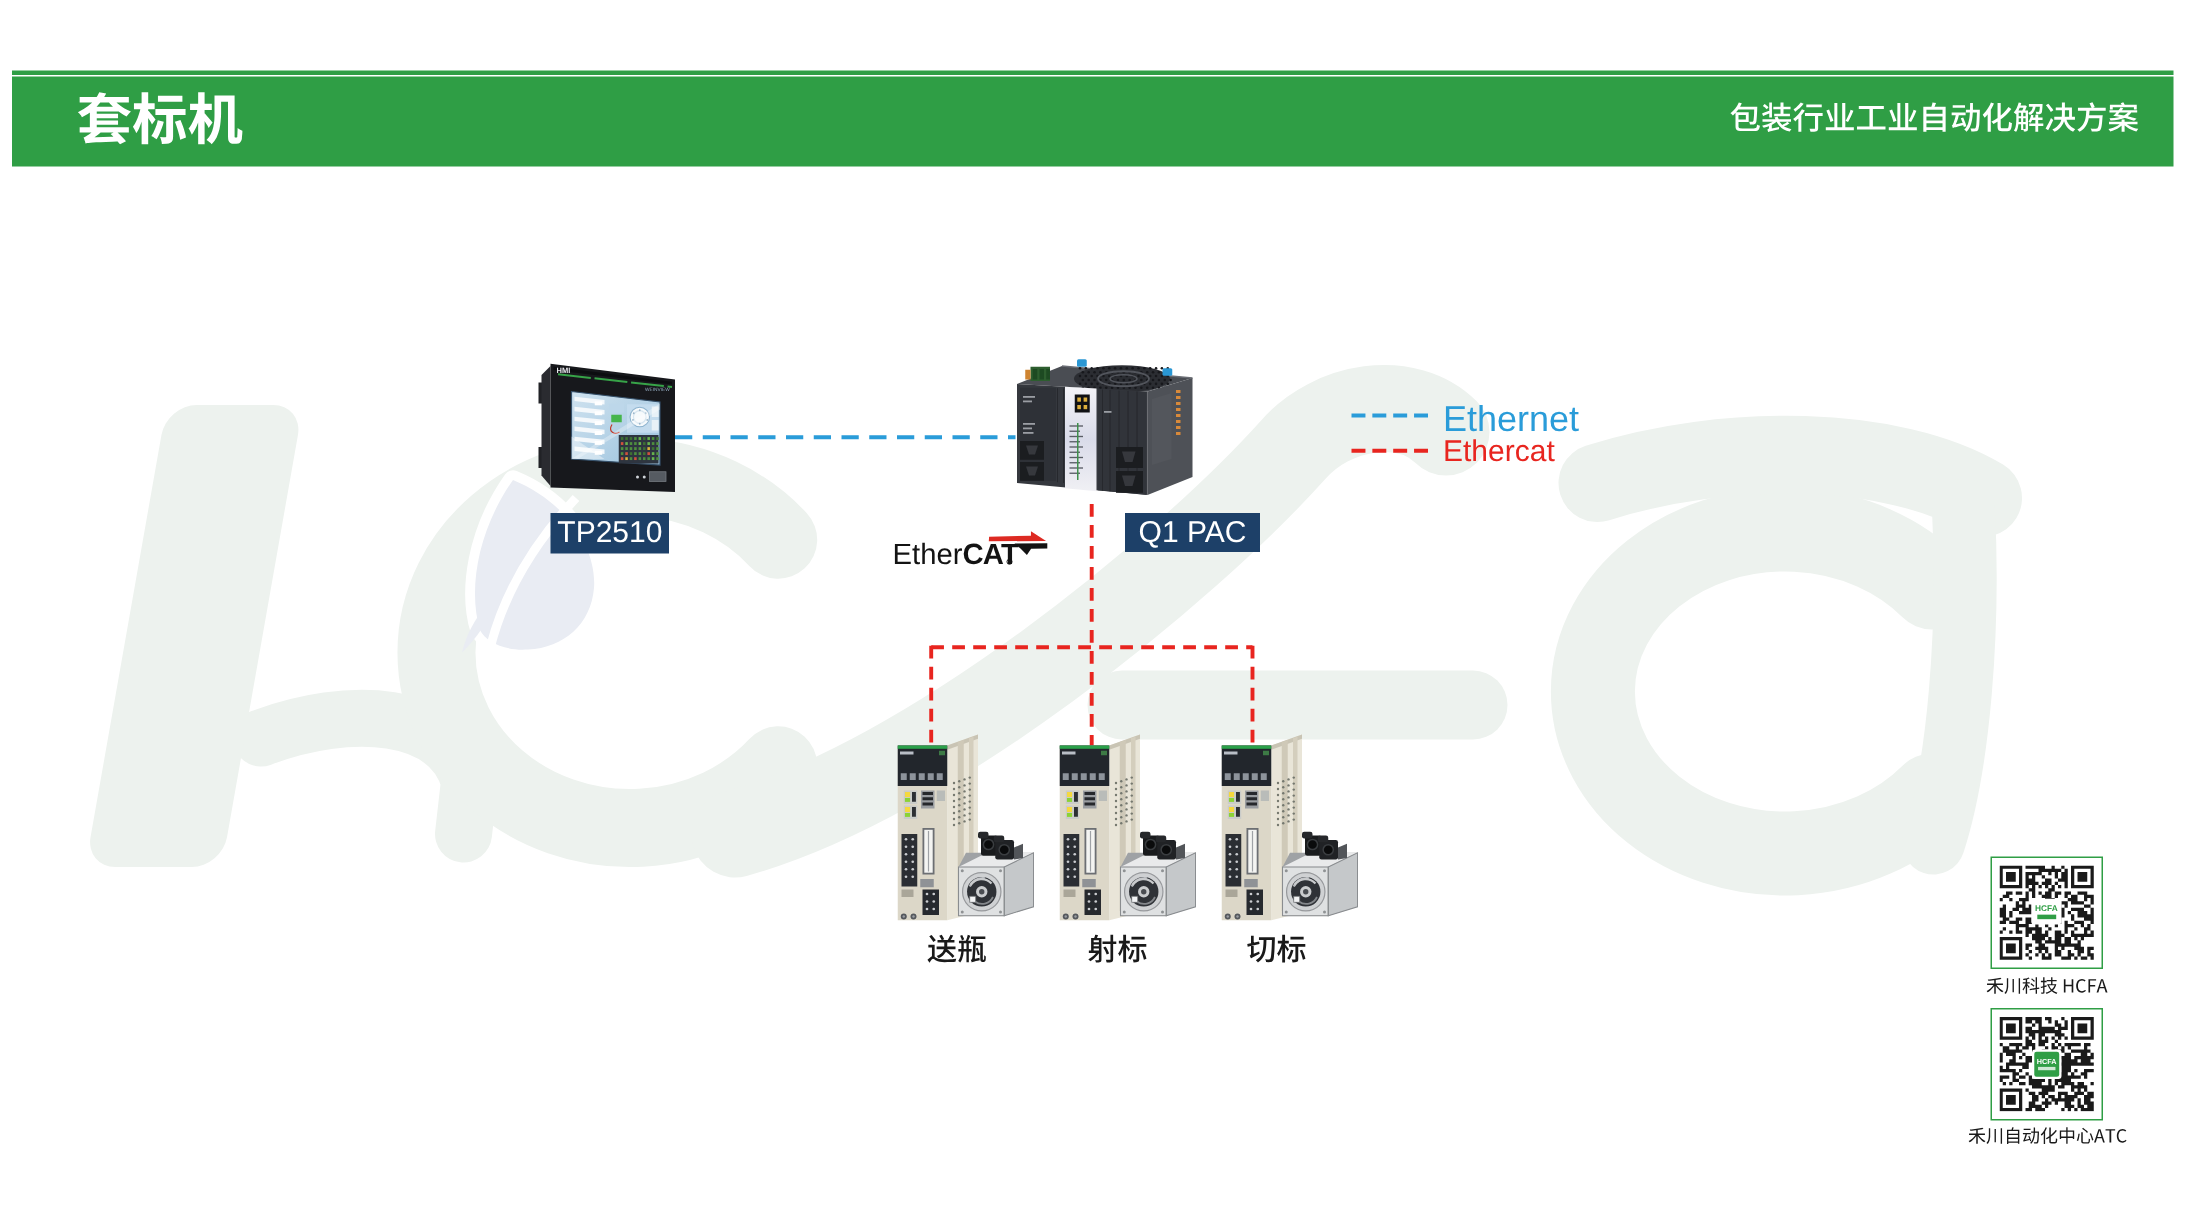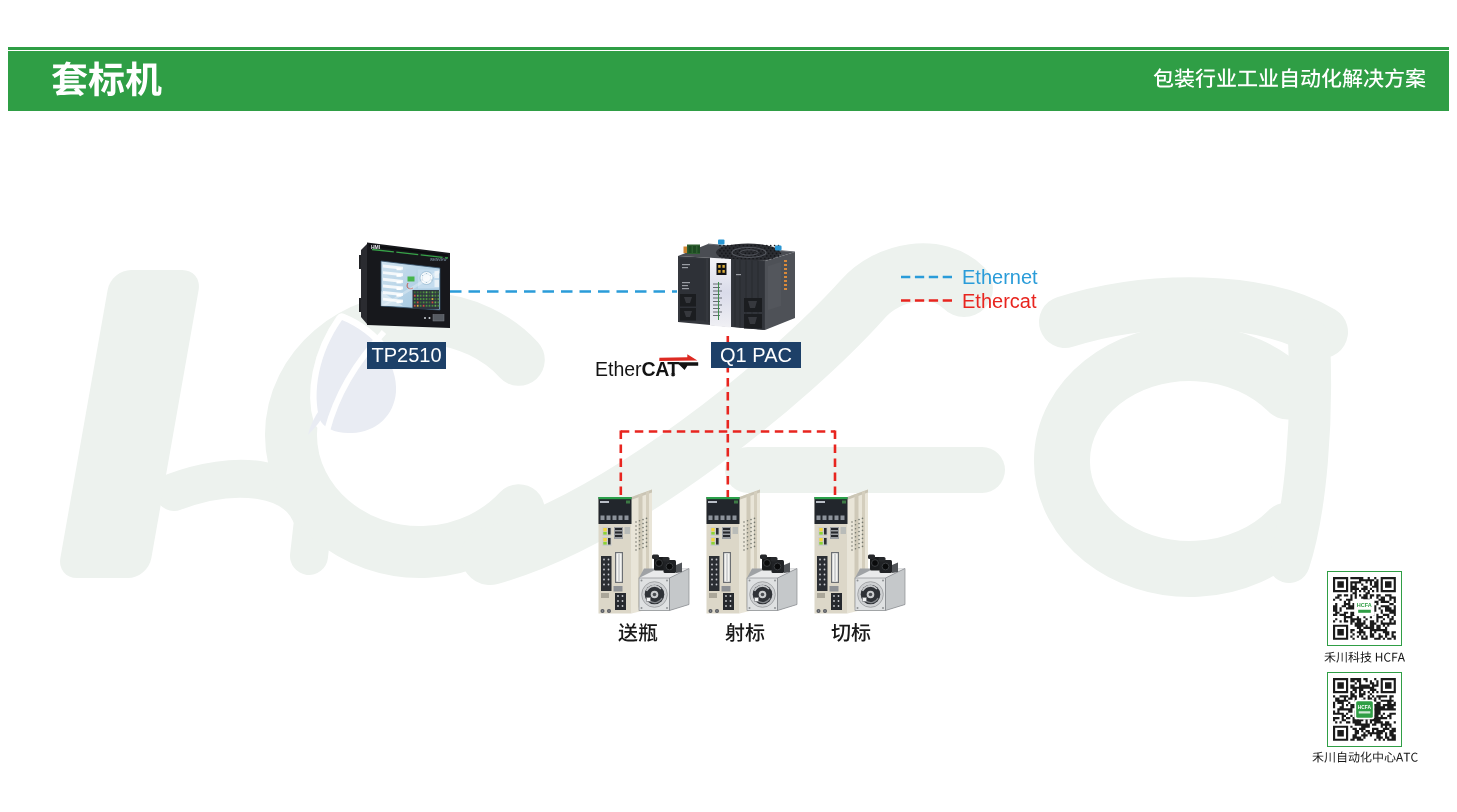--- a/index.html
+++ b/index.html
@@ -36,21 +36,21 @@
 <svg class="abs" style="left:0;top:0" width="1457" height="812" viewBox="0 0 1457 812" fill="none">
  <line x1="450" y1="291.5" x2="677" y2="291.5" stroke="#2a9cd9" stroke-width="2.6" stroke-dasharray="11.5 7"></line>
  <line x1="727.8" y1="336" x2="727.8" y2="497" stroke="#e8251f" stroke-width="2.6" stroke-dasharray="8.5 5.5"></line>
  <line x1="620.8" y1="431.5" x2="835" y2="431.5" stroke="#e8251f" stroke-width="2.6" stroke-dasharray="8.5 5.5"></line>
  <line x1="620.8" y1="430.5" x2="620.8" y2="497" stroke="#e8251f" stroke-width="2.6" stroke-dasharray="8.5 5.5"></line>
  <line x1="835" y1="430.5" x2="835" y2="497" stroke="#e8251f" stroke-width="2.6" stroke-dasharray="8.5 5.5"></line>
  <line x1="901" y1="277" x2="952" y2="277" stroke="#2a9cd9" stroke-width="2.7" stroke-dasharray="9.3 4.6"></line>
  <line x1="901" y1="300.5" x2="952" y2="300.5" stroke="#e8251f" stroke-width="2.7" stroke-dasharray="9.3 4.6"></line>
 </svg>
 
-<div class="abs" style="left:962px;top:266px;font-size:20px;color:#2a9cd9">Ethernet</div>
+<div class="abs" style="left:962px;top:266px;font-size:24px;color:#2a9cd9">Ethernet</div>
 <div class="abs" style="left:962px;top:290px;font-size:20px;color:#e8251f">Ethercat</div>
 
 <svg width="0" height="0" style="position:absolute">
  <defs>
   <g id="driveunit">
    <polygon points="36.5,11 57,3.6 57,122.5 36.5,127.5" fill="#e9e5d8"></polygon>
    <polygon points="36.5,11 57,3.6 57,6.5 36.5,13.8" fill="#c9c4b4"></polygon>
    <polygon points="43.5,8.8 47.5,7.4 47.5,120 43.5,121.4" fill="#cfc9b8"></polygon>
    <polygon points="51,6.2 54,5.1 54,118 51,119.1" fill="#d4cebd"></polygon>
    <g fill="#75786f">
@@ -481,21 +481,21 @@
       <rect x="10" y="33" width="6" height="1.2"></rect>
   <rect x="10" y="48" width="8" height="1.2"></rect>
       <rect x="10" y="51" width="6" height="1.2"></rect>
       <rect x="10" y="54" width="7" height="1.2"></rect>
   <rect x="64" y="40" width="5" height="1.2"></rect>
  </g>
 </svg>
 
 <div class="abs" style="left:366.8px;top:342px;width:79.6px;height:27px;background:#1d4068;
  color:#fff;font-size:20px;text-align:center;line-height:27px">TP2510</div>
-<div class="abs" style="left:711px;top:342px;width:90px;height:26px;background:#1d4068;
+<div class="abs" style="left:750px;top:342px;width:90px;height:26px;background:#1d4068;
  color:#fff;font-size:20px;text-align:center;line-height:26px">Q1&nbsp;PAC</div>
 <svg style="position:absolute;left:617.5px;top:618.5px;overflow:visible" width="44" height="32" viewBox="0 0 44 32">
     <path transform="translate(0,21.0)" d="M6.4 -9.0H19.0V-7.2H6.4ZM7.0 -13.3H18.3V-11.6H7.0ZM11.5 -12.4H13.5V-9.3Q13.5 -8.3 13.3 -7.2Q13.1 -6.2 12.4 -5.1Q11.8 -4.0 10.7 -3.0Q9.6 -2.0 7.7 -1.2Q7.6 -1.4 7.4 -1.7Q7.1 -1.9 6.9 -2.2Q6.6 -2.5 6.4 -2.6Q8.2 -3.3 9.2 -4.2Q10.3 -5.0 10.7 -5.9Q11.2 -6.8 11.4 -7.7Q11.5 -8.5 11.5 -9.3ZM15.6 -16.9 17.5 -16.3Q17.1 -15.6 16.7 -14.9Q16.3 -14.1 15.8 -13.5Q15.4 -12.8 15.0 -12.3L13.5 -12.8Q13.9 -13.4 14.3 -14.1Q14.7 -14.8 15.0 -15.5Q15.4 -16.3 15.6 -16.9ZM8.2 -16.2 9.8 -16.8Q10.2 -16.1 10.7 -15.3Q11.2 -14.4 11.5 -13.9L9.8 -13.1Q9.6 -13.7 9.1 -14.6Q8.6 -15.5 8.2 -16.2ZM5.1 -10.2V-1.3H3.3V-8.4H0.9V-10.2ZM1.5 -15.8 3.0 -16.7Q3.5 -16.2 4.0 -15.5Q4.6 -14.8 5.1 -14.2Q5.6 -13.6 5.9 -13.1L4.2 -12.0Q4.0 -12.5 3.5 -13.2Q3.0 -13.9 2.5 -14.5Q2.0 -15.2 1.5 -15.8ZM4.1 -2.7Q4.6 -2.7 5.0 -2.3Q5.5 -1.9 6.4 -1.4Q7.4 -0.7 8.8 -0.6Q10.2 -0.4 11.9 -0.4Q12.8 -0.4 13.8 -0.4Q14.8 -0.5 15.8 -0.5Q16.9 -0.6 17.8 -0.7Q18.8 -0.8 19.5 -0.8Q19.4 -0.6 19.3 -0.2Q19.2 0.2 19.1 0.6Q19.0 1.0 18.9 1.2Q18.4 1.3 17.5 1.3Q16.6 1.4 15.6 1.4Q14.6 1.4 13.6 1.4Q12.6 1.5 11.8 1.5Q9.9 1.5 8.5 1.2Q7.1 1.0 6.0 0.4Q5.4 -0.0 4.9 -0.5Q4.3 -0.9 4.0 -0.9Q3.7 -0.9 3.3 -0.5Q2.9 -0.1 2.5 0.5Q2.1 1.1 1.7 1.8L0.3 -0.1Q1.3 -1.2 2.3 -1.9Q3.3 -2.7 4.1 -2.7ZM11.5 -6.8 12.7 -7.9Q13.4 -7.3 14.2 -6.6Q14.9 -5.9 15.7 -5.2Q16.5 -4.5 17.2 -3.9Q17.8 -3.2 18.3 -2.7L17.0 -1.4Q16.5 -1.9 15.9 -2.6Q15.2 -3.3 14.5 -4.0Q13.7 -4.7 12.9 -5.4Q12.2 -6.2 11.5 -6.8Z M21.3 -12.8H29.4V-11.1H21.3ZM20.9 -7.4H29.8V-5.7H20.9ZM22.1 -16.1 23.5 -16.7Q23.9 -16.0 24.2 -15.1Q24.6 -14.3 24.8 -13.8L23.3 -13.0Q23.1 -13.6 22.8 -14.5Q22.4 -15.3 22.1 -16.1ZM27.2 -16.8 28.9 -16.1Q28.4 -15.0 27.9 -13.9Q27.4 -12.8 27.0 -12.0L25.7 -12.6Q26.0 -13.2 26.3 -13.9Q26.5 -14.6 26.8 -15.4Q27.0 -16.2 27.2 -16.8ZM29.3 -15.7H38.9V-14.0H29.3ZM32.5 -7.7 33.8 -8.1Q34.1 -7.4 34.3 -6.5Q34.6 -5.7 34.8 -4.9Q35.1 -4.1 35.2 -3.5L33.9 -3.1Q33.8 -3.8 33.5 -4.5Q33.3 -5.3 33.1 -6.2Q32.8 -7.0 32.5 -7.7ZM32.0 -11.5H36.6V-9.8H31.9ZM35.5 -11.5H37.2V-1.2Q37.2 -0.8 37.2 -0.6Q37.2 -0.4 37.2 -0.3Q37.3 -0.2 37.4 -0.2Q37.5 -0.2 37.6 -0.2Q37.6 -0.2 37.7 -0.2Q37.8 -0.2 37.9 -0.2Q37.9 -0.3 38.0 -0.3Q38.0 -0.4 38.0 -0.5Q38.1 -0.7 38.1 -0.9Q38.1 -1.2 38.1 -1.8Q38.1 -2.3 38.1 -3.1Q38.4 -2.9 38.7 -2.7Q39.0 -2.6 39.2 -2.5Q39.2 -1.8 39.2 -1.0Q39.1 -0.3 39.1 0.1Q38.9 0.7 38.6 1.0Q38.4 1.1 38.2 1.2Q38.0 1.3 37.7 1.3Q37.6 1.3 37.3 1.3Q37.1 1.3 36.9 1.3Q36.7 1.3 36.4 1.2Q36.1 1.1 35.9 0.9Q35.7 0.6 35.6 0.2Q35.5 -0.2 35.5 -1.2ZM29.9 1.7Q29.8 1.4 29.7 1.1Q29.6 0.8 29.4 0.5Q29.3 0.1 29.2 -0.1Q29.6 -0.2 29.8 -0.4Q30.1 -0.7 30.2 -1.3Q30.2 -1.6 30.3 -2.3Q30.4 -3.0 30.4 -4.0Q30.5 -5.0 30.6 -6.2Q30.6 -7.4 30.7 -8.6Q30.8 -9.9 30.8 -11.0Q30.9 -12.2 31.0 -13.2Q31.0 -14.2 31.0 -14.8H32.8Q32.7 -14.0 32.7 -12.7Q32.6 -11.5 32.5 -10.0Q32.4 -8.5 32.3 -7.0Q32.2 -5.5 32.1 -4.0Q32.0 -2.6 31.9 -1.5Q31.9 -0.3 31.8 0.4Q31.8 0.4 31.5 0.6Q31.2 0.7 30.8 0.9Q30.5 1.0 30.2 1.3Q29.9 1.5 29.9 1.7ZM29.9 1.7 29.8 0.1 30.5 -0.5 35.0 -1.5Q35.0 -1.1 35.1 -0.6Q35.1 -0.2 35.2 0.1Q33.6 0.5 32.6 0.7Q31.6 1.0 31.1 1.2Q30.6 1.3 30.3 1.4Q30.0 1.5 29.9 1.7ZM26.3 -12.0H27.9V1.5H26.3ZM22.9 -11.9H24.5V-7.9Q24.5 -6.8 24.4 -5.6Q24.4 -4.3 24.1 -3.0Q23.8 -1.8 23.4 -0.5Q22.9 0.7 22.1 1.7Q22.0 1.5 21.7 1.3Q21.5 1.1 21.2 0.9Q21.0 0.7 20.8 0.6Q21.7 -0.7 22.2 -2.2Q22.6 -3.6 22.8 -5.1Q22.9 -6.6 22.9 -7.9Z" fill="#1a1a1a"></path>
   </svg>
 <svg style="position:absolute;left:724.8px;top:618.5px;overflow:visible" width="44" height="32" viewBox="0 0 44 32">
     <path transform="translate(0,21.0)" d="M3.4 -11.8H8.1V-10.4H3.4ZM3.4 -9.1H8.1V-7.7H3.4ZM5.1 -16.9 7.0 -16.7Q6.8 -15.9 6.5 -15.2Q6.2 -14.5 5.9 -14.0L4.3 -14.3Q4.6 -14.9 4.8 -15.6Q5.0 -16.3 5.1 -16.9ZM2.4 -14.7H8.2V-13.2H4.1V-5.3H2.4ZM7.6 -14.7H9.3V-0.3Q9.3 0.4 9.1 0.8Q9.0 1.2 8.5 1.4Q8.1 1.6 7.4 1.7Q6.7 1.7 5.6 1.7Q5.6 1.4 5.4 0.9Q5.2 0.4 5.0 0.1Q5.7 0.1 6.3 0.1Q7.0 0.1 7.2 0.1Q7.4 0.1 7.5 0.0Q7.6 -0.1 7.6 -0.3ZM6.5 -6.1 8.2 -5.7Q7.5 -4.3 6.5 -3.1Q5.4 -1.9 4.2 -0.9Q3.0 0.1 1.7 0.8Q1.6 0.7 1.4 0.4Q1.2 0.1 0.9 -0.1Q0.7 -0.4 0.5 -0.5Q1.8 -1.1 2.9 -2.0Q4.0 -2.9 5.0 -3.9Q5.9 -4.9 6.5 -6.1ZM10.0 -12.4H19.2V-10.6H10.0ZM15.3 -16.8H17.1V-0.6Q17.1 0.2 16.9 0.7Q16.7 1.1 16.2 1.3Q15.7 1.5 14.9 1.6Q14.0 1.7 12.8 1.7Q12.7 1.3 12.5 0.8Q12.4 0.2 12.2 -0.1Q13.1 -0.1 13.8 -0.1Q14.6 -0.1 14.9 -0.1Q15.1 -0.1 15.2 -0.2Q15.3 -0.3 15.3 -0.6ZM10.5 -8.4 12.0 -9.0Q12.5 -8.3 13.0 -7.5Q13.4 -6.6 13.8 -5.8Q14.2 -5.0 14.4 -4.4L12.8 -3.6Q12.6 -4.3 12.2 -5.1Q11.9 -6.0 11.4 -6.8Q11.0 -7.7 10.5 -8.4ZM0.9 -6.3H8.4V-4.6H0.9Z M29.3 -15.5H38.1V-13.7H29.3ZM28.4 -10.7H39.2V-8.9H28.4ZM32.6 -9.8H34.5V-0.6Q34.5 0.1 34.3 0.6Q34.1 1.0 33.6 1.2Q33.2 1.5 32.4 1.5Q31.7 1.6 30.7 1.6Q30.6 1.2 30.5 0.6Q30.3 0.1 30.1 -0.4Q30.8 -0.3 31.4 -0.3Q32.0 -0.3 32.2 -0.3Q32.4 -0.3 32.5 -0.4Q32.6 -0.5 32.6 -0.7ZM35.5 -6.4 37.1 -6.9Q37.6 -5.9 38.0 -4.8Q38.5 -3.7 38.8 -2.6Q39.1 -1.6 39.3 -0.8L37.6 -0.1Q37.4 -1.0 37.1 -2.0Q36.8 -3.1 36.4 -4.3Q36.0 -5.4 35.5 -6.4ZM29.6 -6.9 31.3 -6.5Q31.0 -5.3 30.6 -4.2Q30.2 -3.0 29.7 -2.0Q29.2 -1.0 28.6 -0.2Q28.5 -0.4 28.2 -0.5Q27.9 -0.7 27.6 -0.9Q27.4 -1.1 27.1 -1.2Q28.0 -2.3 28.6 -3.8Q29.2 -5.3 29.6 -6.9ZM20.9 -12.8H28.2V-11.0H20.9ZM23.8 -16.9H25.7V1.7H23.8ZM23.6 -11.6 24.8 -11.3Q24.5 -10.1 24.2 -8.9Q23.8 -7.7 23.4 -6.5Q23.0 -5.3 22.5 -4.3Q22.0 -3.3 21.4 -2.6Q21.3 -2.8 21.1 -3.2Q21.0 -3.5 20.8 -3.8Q20.6 -4.2 20.4 -4.4Q21.1 -5.2 21.7 -6.4Q22.3 -7.6 22.8 -9.0Q23.3 -10.4 23.6 -11.6ZM25.6 -10.6Q25.7 -10.4 26.1 -10.0Q26.5 -9.5 27.0 -8.9Q27.4 -8.4 27.8 -7.9Q28.2 -7.4 28.3 -7.2L27.3 -5.7Q27.1 -6.1 26.8 -6.7Q26.4 -7.2 26.0 -7.8Q25.6 -8.5 25.3 -9.0Q24.9 -9.5 24.7 -9.8Z" fill="#1a1a1a"></path>
   </svg>
 <svg style="position:absolute;left:830.8px;top:618.5px;overflow:visible" width="44" height="32" viewBox="0 0 44 32">
     <path transform="translate(0,21.0)" d="M8.3 -15.2H17.8V-13.4H8.3ZM17.0 -15.2H18.9Q18.9 -15.2 18.9 -15.0Q18.9 -14.8 18.9 -14.6Q18.9 -14.4 18.9 -14.2Q18.8 -10.4 18.7 -7.8Q18.6 -5.2 18.4 -3.5Q18.3 -1.9 18.1 -0.9Q17.9 -0.0 17.6 0.4Q17.2 0.9 16.8 1.1Q16.5 1.3 15.9 1.4Q15.4 1.5 14.6 1.5Q13.9 1.5 13.1 1.4Q13.0 1.0 12.9 0.5Q12.7 -0.1 12.4 -0.5Q13.3 -0.4 14.0 -0.4Q14.7 -0.4 15.0 -0.4Q15.3 -0.4 15.5 -0.5Q15.7 -0.6 15.8 -0.8Q16.1 -1.1 16.2 -1.9Q16.4 -2.8 16.5 -4.4Q16.7 -6.1 16.8 -8.6Q16.9 -11.2 17.0 -14.8ZM0.5 -10.7 8.4 -12.3 8.7 -10.6 0.8 -8.9ZM11.4 -14.4H13.3Q13.3 -12.4 13.2 -10.5Q13.1 -8.6 12.8 -6.8Q12.5 -5.0 11.9 -3.5Q11.2 -1.9 10.2 -0.6Q9.2 0.7 7.6 1.7Q7.3 1.3 6.9 0.9Q6.6 0.4 6.2 0.2Q7.7 -0.7 8.7 -1.8Q9.6 -3.0 10.2 -4.4Q10.7 -5.8 11.0 -7.4Q11.2 -9.1 11.3 -10.8Q11.4 -12.6 11.4 -14.4ZM2.9 -1.1 2.6 -2.9 3.3 -3.5 8.5 -5.7Q8.5 -5.3 8.6 -4.8Q8.7 -4.4 8.8 -4.1Q7.0 -3.3 5.9 -2.7Q4.9 -2.2 4.3 -1.9Q3.7 -1.6 3.4 -1.4Q3.1 -1.3 2.9 -1.1ZM2.9 -1.1Q2.9 -1.3 2.7 -1.7Q2.5 -2.0 2.4 -2.3Q2.2 -2.6 2.0 -2.8Q2.4 -3.0 2.7 -3.3Q3.0 -3.7 3.0 -4.4V-16.1H4.8V-2.9Q4.8 -2.9 4.6 -2.8Q4.5 -2.6 4.2 -2.4Q3.9 -2.2 3.6 -2.0Q3.3 -1.8 3.1 -1.6Q2.9 -1.3 2.9 -1.1Z M29.3 -15.5H38.1V-13.7H29.3ZM28.4 -10.7H39.2V-8.9H28.4ZM32.6 -9.8H34.5V-0.6Q34.5 0.1 34.3 0.6Q34.1 1.0 33.6 1.2Q33.2 1.5 32.4 1.5Q31.7 1.6 30.7 1.6Q30.6 1.2 30.5 0.6Q30.3 0.1 30.1 -0.4Q30.8 -0.3 31.4 -0.3Q32.0 -0.3 32.2 -0.3Q32.4 -0.3 32.5 -0.4Q32.6 -0.5 32.6 -0.7ZM35.5 -6.4 37.1 -6.9Q37.6 -5.9 38.0 -4.8Q38.5 -3.7 38.8 -2.6Q39.1 -1.6 39.3 -0.8L37.6 -0.1Q37.4 -1.0 37.1 -2.0Q36.8 -3.1 36.4 -4.3Q36.0 -5.4 35.5 -6.4ZM29.6 -6.9 31.3 -6.5Q31.0 -5.3 30.6 -4.2Q30.2 -3.0 29.7 -2.0Q29.2 -1.0 28.6 -0.2Q28.5 -0.4 28.2 -0.5Q27.9 -0.7 27.6 -0.9Q27.4 -1.1 27.1 -1.2Q28.0 -2.3 28.6 -3.8Q29.2 -5.3 29.6 -6.9ZM20.9 -12.8H28.2V-11.0H20.9ZM23.8 -16.9H25.7V1.7H23.8ZM23.6 -11.6 24.8 -11.3Q24.5 -10.1 24.2 -8.9Q23.8 -7.7 23.4 -6.5Q23.0 -5.3 22.5 -4.3Q22.0 -3.3 21.4 -2.6Q21.3 -2.8 21.1 -3.2Q21.0 -3.5 20.8 -3.8Q20.6 -4.2 20.4 -4.4Q21.1 -5.2 21.7 -6.4Q22.3 -7.6 22.8 -9.0Q23.3 -10.4 23.6 -11.6ZM25.6 -10.6Q25.7 -10.4 26.1 -10.0Q26.5 -9.5 27.0 -8.9Q27.4 -8.4 27.8 -7.9Q28.2 -7.4 28.3 -7.2L27.3 -5.7Q27.1 -6.1 26.8 -6.7Q26.4 -7.2 26.0 -7.8Q25.6 -8.5 25.3 -9.0Q24.9 -9.5 24.7 -9.8Z" fill="#1a1a1a"></path>
   </svg>

